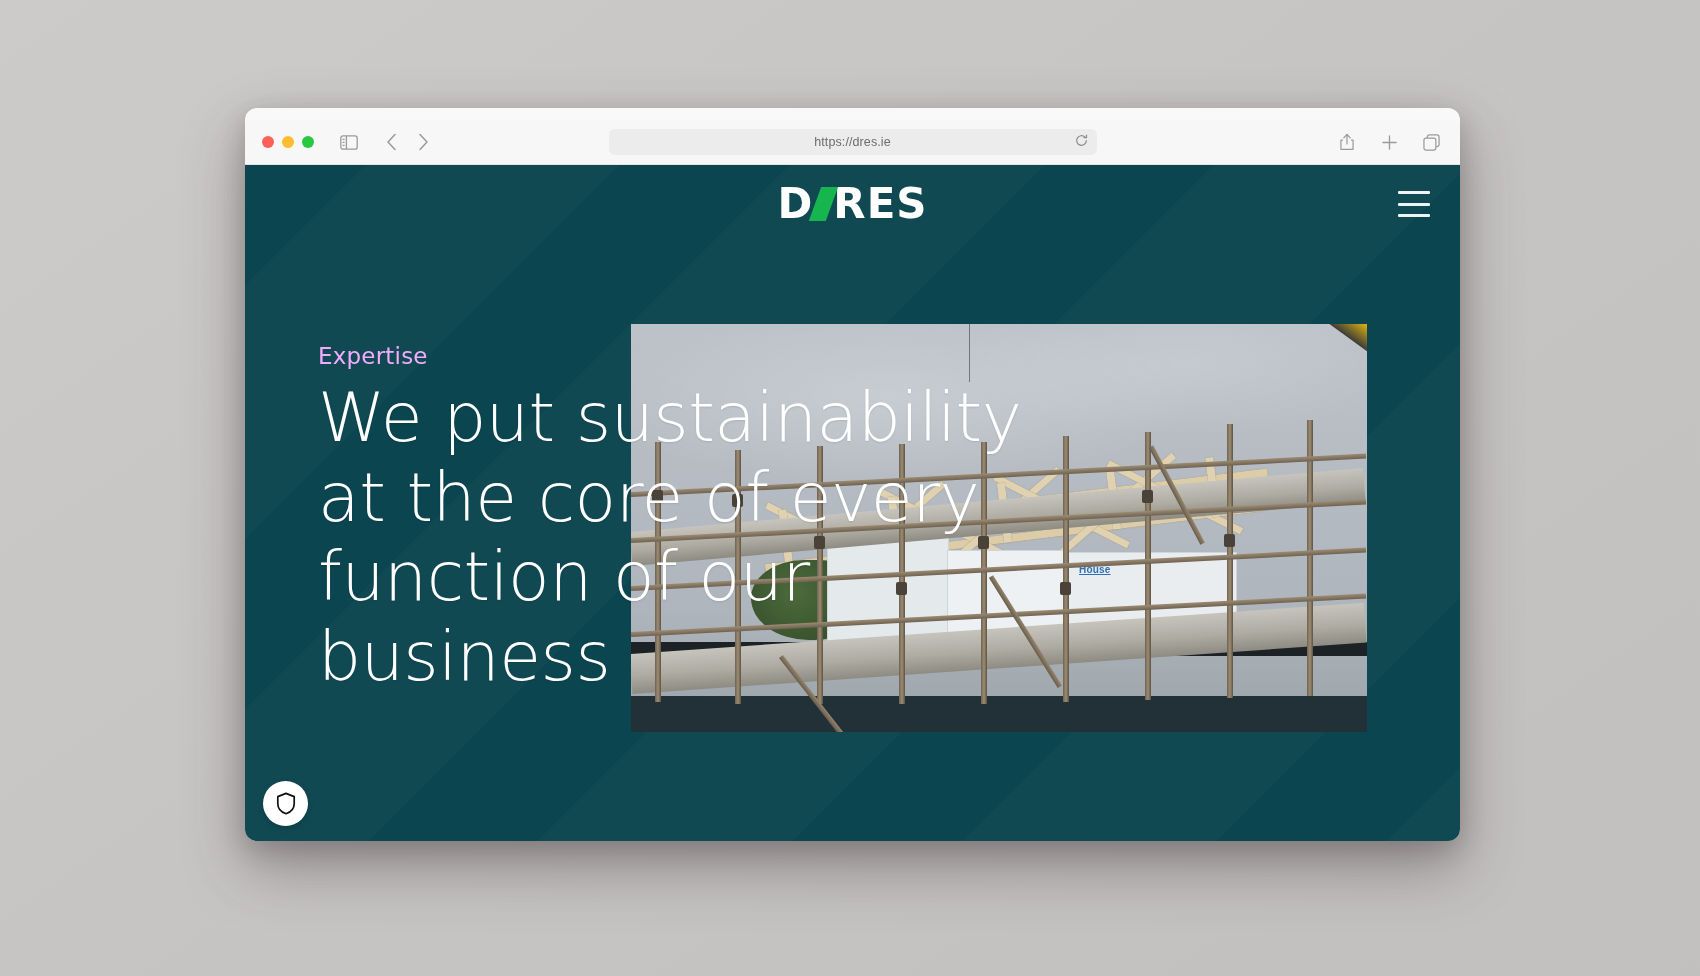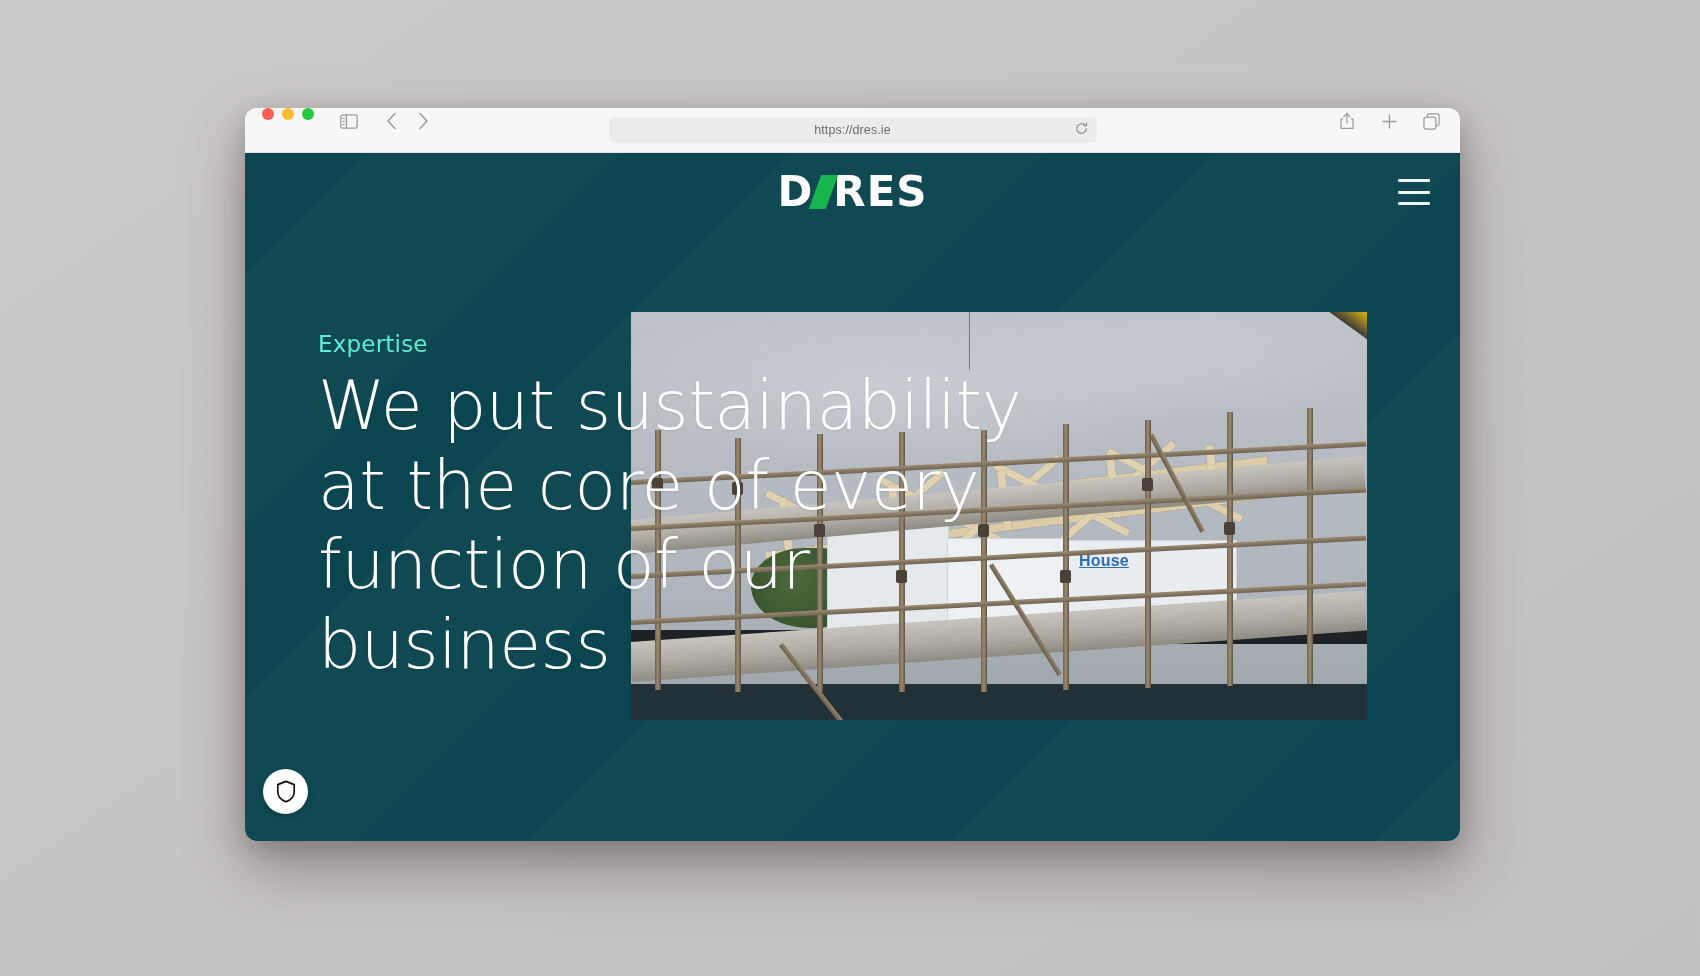--- a/index.html
+++ b/index.html
@@ -36,20 +36,22 @@
     overflow: hidden;
   }
 
   
   #browser-toolbar {
     position: relative;
     height: 44px;
     background: #f7f7f7;
     border-bottom: 1px solid #e3e3e3;
     display: flex;
+    align-items: center;
+    margin-top: 12px;
   }
   .traffic-lights {
     display: flex;
     gap: 8px;
     margin-left: 17px;
   }
   .light {
     width: 12px; height: 12px;
     border-radius: 50%;
   }
@@ -238,21 +240,21 @@
   .truss.diag-b { width: 150px; height: 7px; transform: rotate(-34deg); }
   .truss.chord  { height: 8px; background: #dccdA8; }
   
   .wrap-panel {
     position: absolute;
     background: #e9edf0;
     border: 1px solid #cfd6da;
   }
   .wrap-label {
     position: absolute;
-    font-size: 16px;
+    font-size: 10px;
     font-weight: bold;
     color: #2e6fb7;
     letter-spacing: 0.2px;
     text-decoration: underline;
   }
   
   .deck {
     position: absolute;
     background: linear-gradient(180deg,#c6c4bc 0%, #aeaba3 55%, #8e8b83 100%);
   }
@@ -293,21 +295,21 @@
   #hero-copy {
     position: absolute;
     left: 73px;
     top: 178px;
     z-index: 4;
     width: 760px;
   }
   #eyebrow {
     font-family: "DejaVu Sans", sans-serif;
     font-size: 23px;
-    color: #5eead4;
+    color: #f0abfc;
     letter-spacing: 0.2px;
     margin: 0 0 9px 0;
     font-weight: normal;
   }
   #headline {
     font-family: "DejaVu Sans", sans-serif;
     font-size: 68px;
     line-height: 1.17;
     font-weight: 300;
     color: #ffffff;

